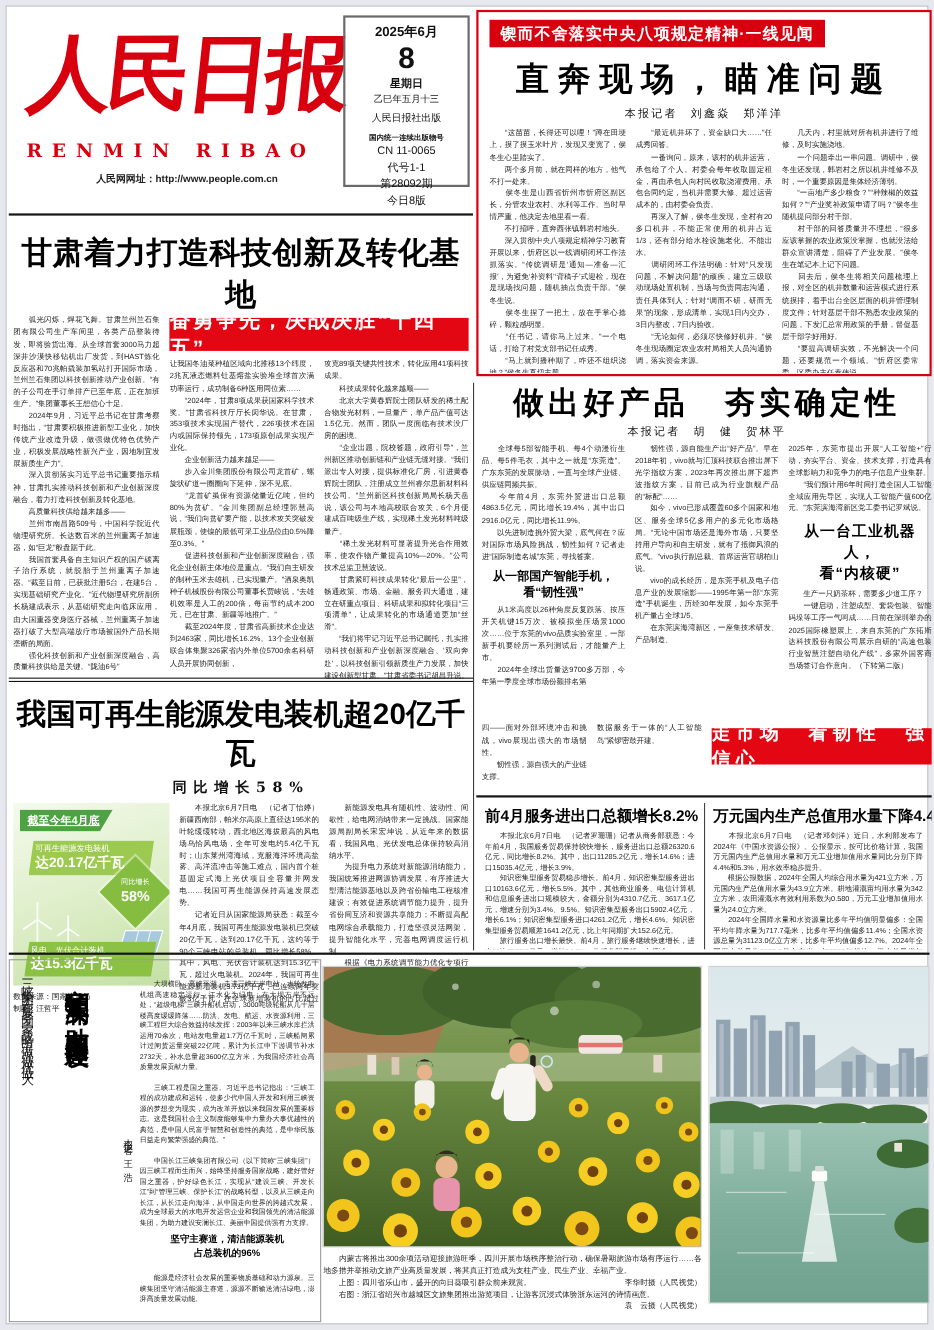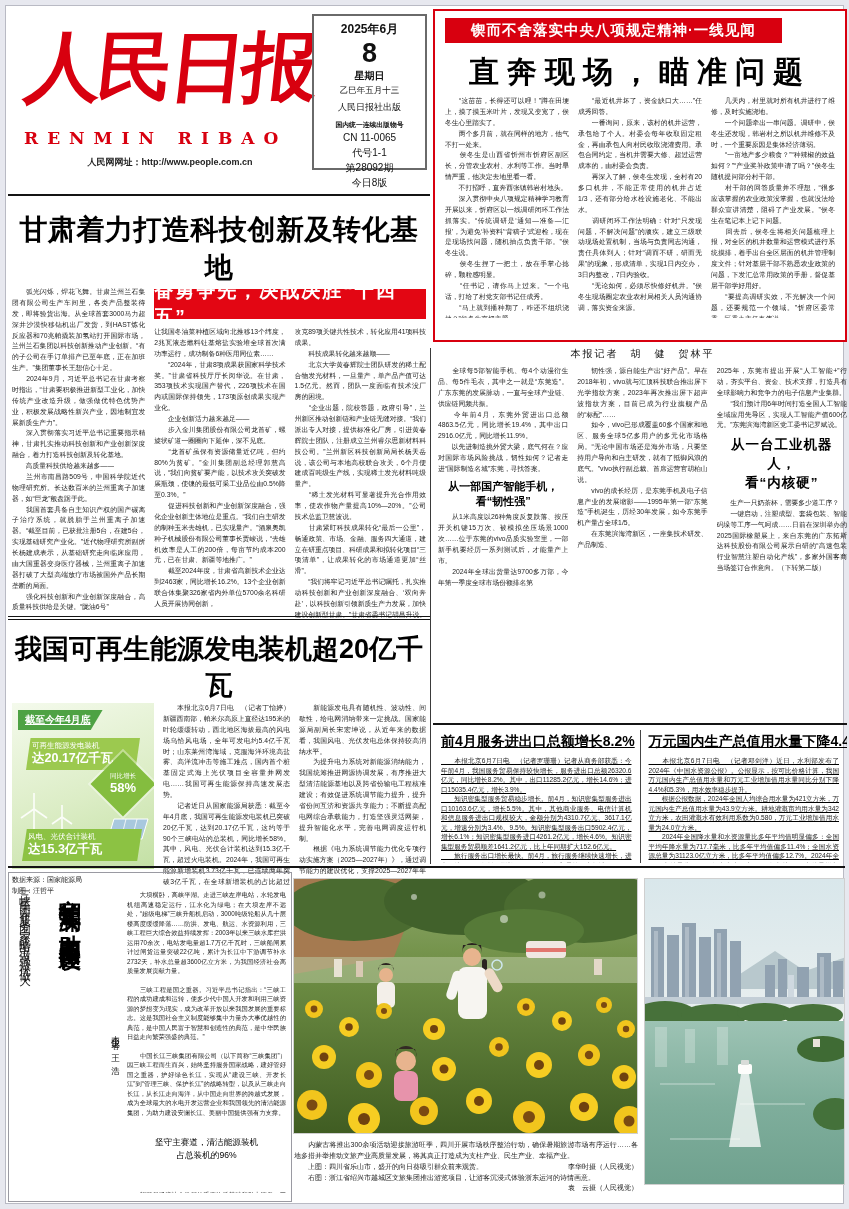--- a/index.html
+++ b/index.html
@@ -16,21 +16,21 @@
   #datebox .day{font-weight:bold;font-size:27px;line-height:1.15;}
   #datebox .wd{font-weight:bold;font-size:10px;margin-bottom:2px;}
   #datebox .lunar{font-size:8.5px;margin-bottom:4px;}
   #datebox .pub{font-size:9px;font-family:"DejaVu Serif",serif;margin-bottom:6px;}
   #datebox .lbl{font-size:6.8px;font-weight:bold;}
   #datebox .sm{font-size:10px;line-height:1.5;}
   .hrule{border-top:2px solid #141414;height:0;}
   .dblrule{height:4px;border-top:1px solid #141414;border-bottom:1px solid #141414;}
   
   #topbox{left:427px;top:3px;width:414px;height:333px;border:2.5px solid #d8000f;padding:7px 10px 6px;background:#fff;}
-  .kicker{display:inline-block;background:#d8000f;color:#fff;font-weight:bold;font-size:14.5px;padding:3px 26px;letter-spacing:1px;}
+  .kicker{display:inline-block;background:#d8000f;color:#fff;font-weight:bold;font-size:14.5px;padding:3px 10px;letter-spacing:1px;}
   .t-headline{text-align:center;font-size:30px;font-weight:bold;letter-spacing:8px;color:#000;margin:9px 0 3px;}
   .byline{text-align:center;font-size:10px;font-family:"DejaVu Serif",serif;letter-spacing:2px;color:#111;margin-bottom:7px;}
   .cols3{display:flex;gap:9px;}
   .cols3>div{flex:1;}
   #topbox .cols3{height:222px;}
   
   #gansu{left:2px;top:196px;width:422px;}
   .g-headline{text-align:center;font-size:28px;font-weight:bold;color:#000;letter-spacing:0.5px;margin-top:9px;}
   #gansu .byline{margin:5px 0 5px;}
   .g-body{display:flex;gap:9px;height:348px;overflow:hidden;padding:0 4px;}
@@ -65,34 +65,34 @@
   #dg .byline{margin-bottom:5px;}
   .d-body{display:flex;gap:9px;height:248px;overflow:hidden;}
   .d-body>div{flex:1;}
   .d-sub1{font-weight:bold;font-size:11px;text-align:center;margin:4px 0;white-space:pre-line;color:#000;line-height:1.35;}
   .d-sub2{font-weight:bold;font-size:13.5px;text-align:center;margin:5px 0;white-space:pre-line;color:#000;line-height:1.4;letter-spacing:1px;}
   .d-tail{display:flex;gap:9px;margin-top:6px;align-items:center;height:40px;}
   .d-tail .tt{flex:1;align-self:flex-start;}
   .redbox{width:200px;height:33px;background:#e30613;color:#fff;font-weight:bold;font-size:17px;letter-spacing:5px;display:flex;align-items:center;justify-content:center;}
   #rule2{left:427px;top:717px;width:414px;height:2px;background:#141414;}
   
-  #newsrow{left:427px;top:724px;width:414px;height:133px;display:flex;text-decoration:underline;}
+  #newsrow{left:427px;top:724px;width:414px;height:133px;display:flex;}
   .news{flex:1;padding:0 8px;overflow:hidden;}
   .news+.news{border-left:1px solid #444;}
   .n-headline{font-weight:bold;font-size:14px;text-align:center;margin:3px 0 5px;color:#000;white-space:nowrap;}
   .n-body{font-size:6.6px;line-height:1.45;text-align:justify;white-space:pre-line;color:#1c1c1c;}
   
   #rule3{left:2px;top:860px;width:837px;height:2px;background:#141414;}
   #sanxia{left:2px;top:866px;width:284px;height:330px;border:1px solid #9a9aa2;padding:8px 5px;display:flex;gap:5px;}
   .sx-slogan{writing-mode:vertical-rl;font-family:"DejaVu Serif",serif;font-size:11.5px;letter-spacing:5px;color:#111;width:18px;}
   .sx-hl{width:66px;display:flex;justify-content:center;}
   .sx-hl div{writing-mode:vertical-rl;font-weight:bold;font-size:22px;letter-spacing:2px;color:#000;}
   .sx-byline{writing-mode:vertical-rl;font-family:"DejaVu Serif",serif;font-size:8.5px;letter-spacing:2px;color:#111;padding-top:148px;width:14px;}
   .sx-body{flex:1;font-size:6.3px;line-height:1.5;text-align:justify;white-space:pre-line;color:#1c1c1c;overflow:hidden;}
-  .sx-sub{font-weight:normal;font-size:8.6px;text-align:center;white-space:pre-line;margin:19px 0;line-height:1.5;color:#000;}
+  .sx-sub{font-weight:bold;font-size:8.6px;text-align:center;white-space:pre-line;margin:3px 0;line-height:1.5;color:#000;}
   
   #photo1{left:287px;top:872px;width:345px;height:256px;border:1px solid #cfcfcf;overflow:hidden;}
   #photo2{left:638px;top:872px;width:201px;height:307px;border:1px solid #cfcfcf;overflow:hidden;}
   #caption{left:288px;top:1134px;width:344px;font-size:7px;line-height:1.55;color:#1c1c1c;}
   #caption .intro{text-align:justify;white-space:pre-line;}
   #caption .row{display:flex;}
   #caption .credit{margin-left:auto;white-space:nowrap;}
   #caption .credit-r{text-align:right;}
   svg{display:block;}
 </style>
@@ -116,20 +116,21 @@
     <div class="sm">代号1-1</div>
     <div class="sm">第28092期</div>
     <div class="sm">今日8版</div>
   </div>
 
   <div class="abs hrule" style="left:2px;top:188px;width:422px;"></div>
 
   <div class="abs" id="topbox">
     <span class="kicker">锲而不舍落实中央八项规定精神·一线见闻</span>
     <div class="t-headline">直奔现场，瞄准问题</div>
+    <div class="byline">本报记者　刘鑫焱　郑洋洋</div>
     <div class="cols3">
       <div class="smalltext">　　“这苗苗，长得还可以哩！”蹲在田埂上，摸了摸玉米叶片，发现又变宽了，侯冬生心里踏实了。
 　　两个多月前，就在同样的地方，他气不打一处来。
 　　侯冬生是山西省忻州市忻府区副区长，分管农业农村、水利等工作。当时旱情严重，他决定去地里看一看。
 　　不打招呼，直奔西张镇韩岩村地头。
 　　深入贯彻中央八项规定精神学习教育开展以来，忻府区以一线调研闭环工作法抓落实。“传统调研是‘通知—准备—汇报’，为避免‘补资料’‘背稿子’式迎检，现在是现场找问题，随机抽点负责干部。”侯冬生说。
 　　侯冬生捏了一把土，放在手掌心捻碎，颗粒感明显。
 　　“任书记，请你马上过来。”一个电话，打给了村党支部书记任成秀。
 　　“马上就到播种期了，咋还不组织浇地？”侯冬生直切主题。</div>
       <div class="smalltext">　　“最近机井坏了，资金缺口大……”任成秀回答。
@@ -173,20 +174,21 @@
 　　甘肃紧盯科技成果转化“最后一公里”，畅通政策、市场、金融、服务四大通道，建立在研重点项目、科研成果和拟转化项目“三项清单”，让成果转化的市场通道更加“丝滑”。
 　　“我们将牢记习近平总书记嘱托，扎实推动科技创新和产业创新深度融合、‘双向奔赴’，以科技创新引领新质生产力发展，加快建设创新型甘肃。”甘肃省委书记胡昌升说。</div>
       </div>
     </div>
   </div>
 
   <div class="abs dblrule" style="left:2px;top:610px;width:422px;"></div>
 
   <div class="abs" id="renew">
     <div class="r-headline">我国可再生能源发电装机超20亿千瓦</div>
+    <div class="r-sub">同比增长58%</div>
     <div class="r-row">
       <div class="infog-wrap">
         <div class="infog">
           <span class="ig-title">截至今年4月底</span>
           <div class="ig-band ig-b1">
             <div class="l">可再生能源发电装机</div>
             <div class="v">达20.17亿千瓦</div>
           </div>
           <div class="ig-diamond">
             <span>
@@ -225,20 +227,21 @@
 　　记者近日从国家能源局获悉：截至今年4月底，我国可再生能源发电装机已突破20亿千瓦，达到20.17亿千瓦，这约等于90个三峡电站的总装机，同比增长58%。其中，风电、光伏合计装机达到15.3亿千瓦，超过火电装机。2024年，我国可再生能源新增装机3.73亿千瓦，已连续两年突破3亿千瓦，在全球新增装机的占比超过50%。</div>
       <div class="tc smalltext">　　新能源发电具有随机性、波动性、间歇性，给电网消纳带来一定挑战。国家能源局副局长宋宏坤说，从近年来的数据看，我国风电、光伏发电总体保持较高消纳水平。
 　　为提升电力系统对新能源消纳能力，我国统筹推进网源协调发展，有序推进大型清洁能源基地以及跨省份输电工程核准建设；有效促进系统调节能力提升，提升省份间互济和资源共享能力；不断提高配电网综合承载能力，打造坚强灵活网架，提升智能化水平，完善电网调度运行机制。
 　　根据《电力系统调节能力优化专项行动实施方案（2025—2027年）》，通过调节能力的建设优化，支撑2025—2027年年均新增2亿千瓦以上新能源的合理消纳利用，全国新能源利用率不低于90%。</div>
     </div>
   </div>
 
   <div class="abs" id="vrule"></div>
 
   <div class="abs" id="dg">
+    <div class="d-headline">做出好产品　夯实确定性</div>
     <div class="byline">本报记者　胡　健　贺林平</div>
     <div class="d-body">
       <div>
         <div class="smalltext">　　全球每5部智能手机、每4个动漫衍生品、每5件毛衣，其中之一就是“东莞造”。广东东莞的发展脉动，一直与全球产业链、供应链同频共振。
 　　今年前4月，东莞外贸进出口总额4863.5亿元，同比增长19.4%，其中出口2916.0亿元，同比增长11.9%。
 　　以先进制造挑外贸大梁，底气何在？应对国际市场风险挑战，韧性如何？记者走进“国际制造名城”东莞，寻找答案。</div>
         <div class="d-sub1">从一部国产智能手机，
 看“韧性强”</div>
         <div class="smalltext">　　从1米高度以26种角度反复跌落、按压开关机键15万次、被模拟坐压场景1000次……位于东莞的vivo品质实验室里，一部新手机要经历一系列测试后，才能量产上市。
 　　2024年全球出货量达9700多万部，今年第一季度全球市场份额排名第</div>
@@ -250,20 +253,26 @@
 　　在东莞滨海湾新区，一座集技术研发、产品制造、</div>
       </div>
       <div>
         <div class="smalltext">2025年，东莞市提出开展“人工智能+”行动，夯实平台、资金、技术支撑，打造具有全球影响力和竞争力的电子信息产业集群。
 　　“我们预计用6年时间打造全国人工智能全域应用先导区，实现人工智能产值600亿元。”东莞滨海湾新区党工委书记罗斌说。</div>
         <div class="d-sub2">从一台工业机器人，
 看“内核硬”</div>
         <div class="smalltext">　　生产一只奶茶杯，需要多少道工序？
 　　一键启动，注塑成型、套袋包装、智能码垛等工序一气呵成……日前在深圳举办的2025国际橡塑展上，来自东莞的广东拓斯达科技股份有限公司展示自研的“高速包装行业智慧注塑自动化产线”，多家外国客商当场签订合作意向。（下转第二版）</div>
       </div>
+    </div>
+    <div class="d-tail">
+      <div class="tt smalltext">四——面对外部环境冲击和挑战，vivo展现出强大的市场韧性。
+　　韧性强，源自强大的产业链支撑。</div>
+      <div class="tt smalltext">数据服务于一体的“人工智能岛”紧锣密鼓开建。</div>
+      <div class="redbox">走市场　看韧性　强信心</div>
     </div>
   </div>
 
   <div class="abs" id="rule2"></div>
 
   <div class="abs" id="newsrow">
     <div class="news">
       <div class="n-headline">前4月服务进出口总额增长8.2%</div>
       <div class="n-body">　　本报北京6月7日电　（记者罗珊珊）记者从商务部获悉：今年前4月，我国服务贸易保持较快增长，服务进出口总额26320.6亿元，同比增长8.2%。其中，出口11285.2亿元，增长14.6%；进口15035.4亿元，增长3.9%。
 　　知识密集型服务贸易稳步增长。前4月，知识密集型服务进出口10163.6亿元，增长5.5%。其中，其他商业服务、电信计算机和信息服务进出口规模较大，金额分别为4310.7亿元、3617.1亿元，增速分别为3.4%、9.5%。知识密集型服务出口5902.4亿元，增长6.1%；知识密集型服务进口4261.2亿元，增长4.6%。知识密集型服务贸易顺差1641.2亿元，比上年同期扩大152.6亿元。

